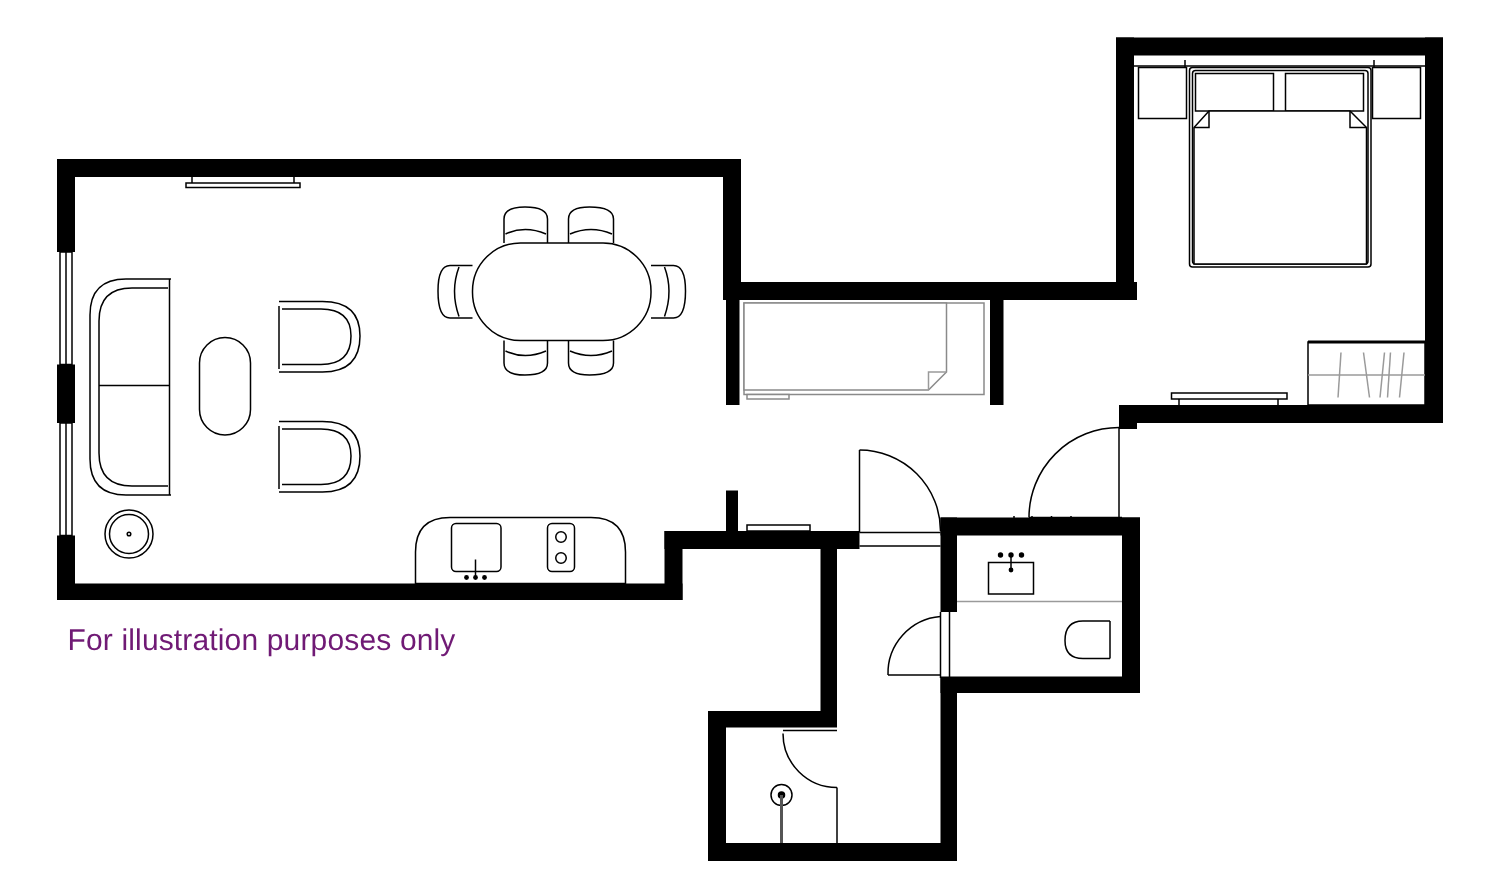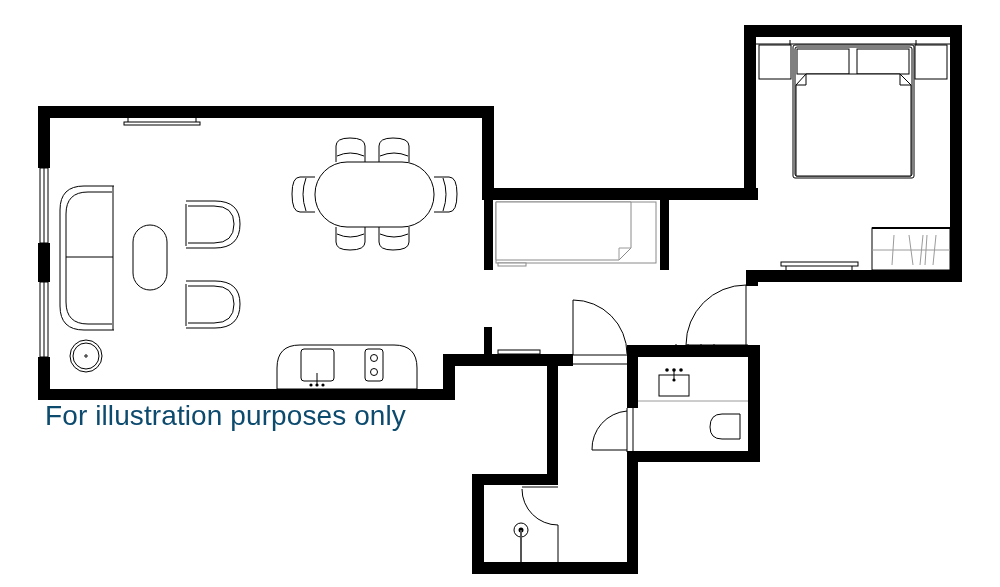--- a/index.html
+++ b/index.html
@@ -5,23 +5,23 @@
   html, body { margin: 0; padding: 0; background: #ffffff; }
   body { width: 1000px; height: 587px; position: relative; overflow: hidden; }
   #plan { position: absolute; left: 0; top: 0; width: 1000px; height: 587px; }
   .wall { fill: #000000; }
   .line { fill: none; stroke: #000000; stroke-width: 1; }
   .thin { fill: #ffffff; stroke: #000000; stroke-width: 1; }
   .grey { fill: #ffffff; stroke: #8a8a8a; stroke-width: 1; }
   .greyline { fill: none; stroke: #9a9a9a; stroke-width: 1; }
   .win { fill: #ffffff; stroke: #000000; stroke-width: 1; }
   .caption {
-    position: absolute; left: 45px; top: 400px;
+    position: absolute; left: 45px; top: 416px;
     font-family: "Liberation Sans", sans-serif;
-    font-size: 28px; font-weight: 500; color: #0c4a6e;
+    font-size: 20px; font-weight: 500; color: #701a75;
     letter-spacing: 0.1px;
   }
 </style>
 </head>
 <body>
 
 <svg id="plan" viewBox="0 0 1000 587" xmlns="http://www.w3.org/2000/svg">
 
   <g>
 

